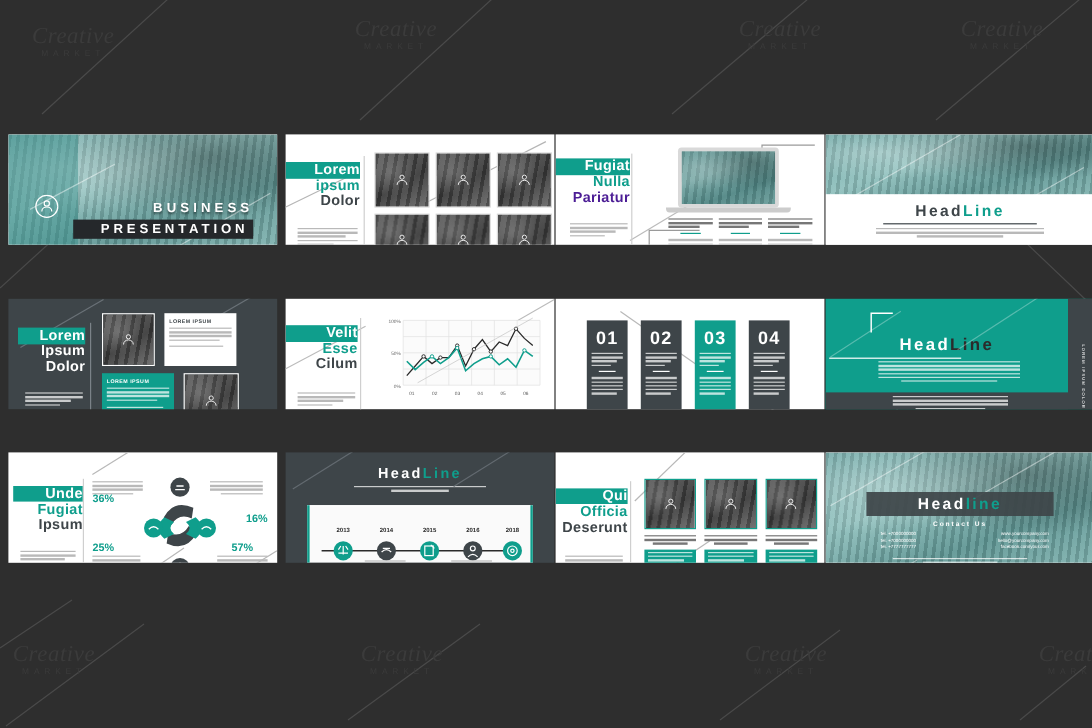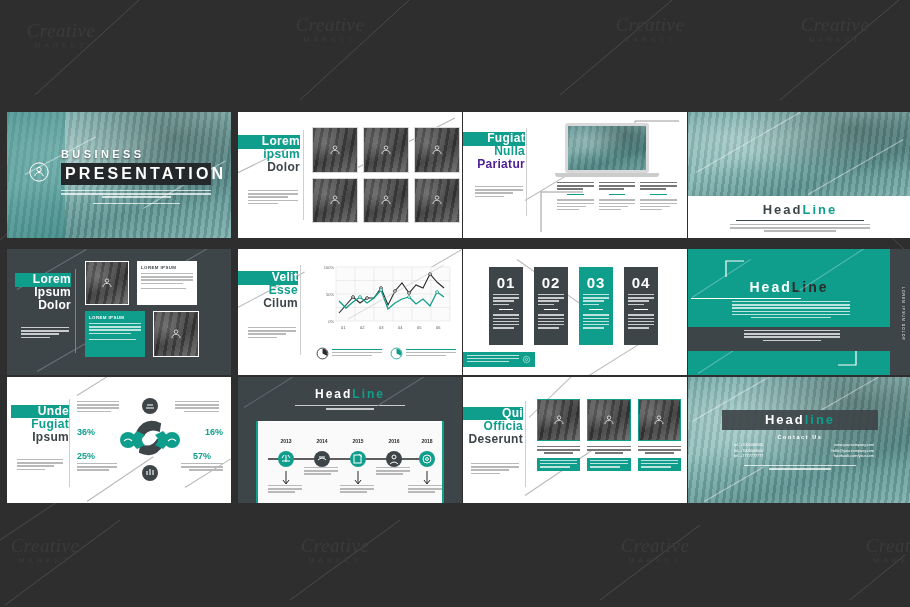--- a/index.html
+++ b/index.html
@@ -9,21 +9,21 @@
     font-family:"Liberation Sans", sans-serif;
     position:relative;
   }
   .bg-lines { position:absolute; inset:0; pointer-events:none; z-index:0; }
   .wm { position:absolute; z-index:1; text-align:center; color:#3b3b3b;
         font-family:"Liberation Serif", serif; pointer-events:none; }
   .wm .w1 { font-size:19px; font-style:italic; letter-spacing:.5px; }
   .wm .w2 { font-size:7px; letter-spacing:4px; font-family:"Liberation Sans",sans-serif; }
 
   .grid { position:absolute; left:5px; top:112px; width:900px; height:410px; z-index:2; }
-  .slide { position:absolute; width:224px; height:126px; overflow:hidden; background:#fff; }
+  .slide { position:absolute; width:224px; height:92px; overflow:hidden; background:#fff; }
   .r0 { top:0 } .r1 { top:137px } .r2 { top:265px }
   .c0 { left:2px } .c1 { left:233px } .c2 { left:458px } .c3 { left:683px }
 
   
   .teal { background:#0f9e8c; }
   .dark { background:#3e4549; }
   .ttl { font-weight:bold; font-size:12px; line-height:13px; letter-spacing:.3px; }
   .lorem-line { background:#b9b9b9; height:1.4px; margin-bottom:1.8px; }
   .lorem-line.w2 { width:80% } .lorem-line.w3 { width:60% }
   .lorem-line.lt { background:rgba(255,255,255,.72); }
@@ -121,23 +121,23 @@
   <div class="slide r0 c0">
     <div class="photo"></div>
     <div style="position:absolute;left:0;top:0;width:58px;height:100%;background:rgba(50,140,135,.45)"></div>
     <div class="dline" style="left:18px;top:62px;width:80px;transform:rotate(-28deg)"></div>
     <div class="dline" style="left:136px;top:96px;width:95px;transform:rotate(-30deg)"></div>
     <svg style="position:absolute;left:22px;top:50px" width="20" height="20" viewBox="0 0 24 24">
       <circle cx="12" cy="12" r="11" fill="none" stroke="#fff" stroke-width="1.2"></circle>
       <circle cx="12" cy="9" r="2.6" fill="none" stroke="#fff" stroke-width="1.2"></circle>
       <path d="M7 17c0-2.6 2.2-4.4 5-4.4s5 1.8 5 4.4" fill="none" stroke="#fff" stroke-width="1.2"></path>
     </svg>
-    <div style="position:absolute;left:54px;top:36px;width:150px;text-align:left">
+    <div style="position:absolute;left:54px;top:56px;width:150px;text-align:right">
       <div style="color:#fff;font-weight:bold;font-size:11px;letter-spacing:3.4px;text-shadow:0 1px 2px rgba(0,0,0,.5)">BUSINESS</div>
-      <div style="background:#25282b;color:#fff;font-weight:bold;font-size:16px;letter-spacing:3.2px;padding:2px 4px;margin-top:3px">PRESENTATION</div>
+      <div style="background:#25282b;color:#fff;font-weight:bold;font-size:11px;letter-spacing:3.2px;padding:2px 4px;margin-top:3px">PRESENTATION</div>
       <div style="margin-top:5px">
         <div class="lorem-line lt" style="width:100%"></div>
         <div class="lorem-line lt" style="width:100%"></div>
         <div class="lorem-line lt" style="width:46%;margin-left:27%"></div>
         <div class="lorem-line lt" style="width:58%;margin:5px auto 0"></div>
       </div>
     </div>
   </div>
 
   <div class="slide r0 c1">
@@ -556,21 +556,21 @@
         <div class="lorem-line w3"></div>
     </div>
     <div style="position:absolute;left:62px;top:22px;width:1px;height:88px;background:#cfcfcf"></div>
 
     <div style="position:absolute;left:70px;top:24px;width:42px">
       <div class="lorem-line"></div>
         <div class="lorem-line"></div>
         <div class="lorem-line"></div>
         <div class="lorem-line w2"></div>
     </div>
-    <div class="pct" style="position:absolute;left:70px;top:50px">36%</div>
+    <div class="pct" style="position:absolute;left:70px;top:33px">36%</div>
     <div class="pct" style="position:absolute;left:70px;top:74px">25%</div>
     <div style="position:absolute;left:70px;top:86px;width:40px">
       <div class="lorem-line"></div>
         <div class="lorem-line"></div>
         <div class="lorem-line w2"></div>
     </div>
     <div style="position:absolute;left:168px;top:24px;width:44px;text-align:right">
       <div class="lorem-line" style="margin-left:auto"></div>
         <div class="lorem-line" style="margin-left:auto"></div>
         <div class="lorem-line" style="margin-left:auto"></div>

